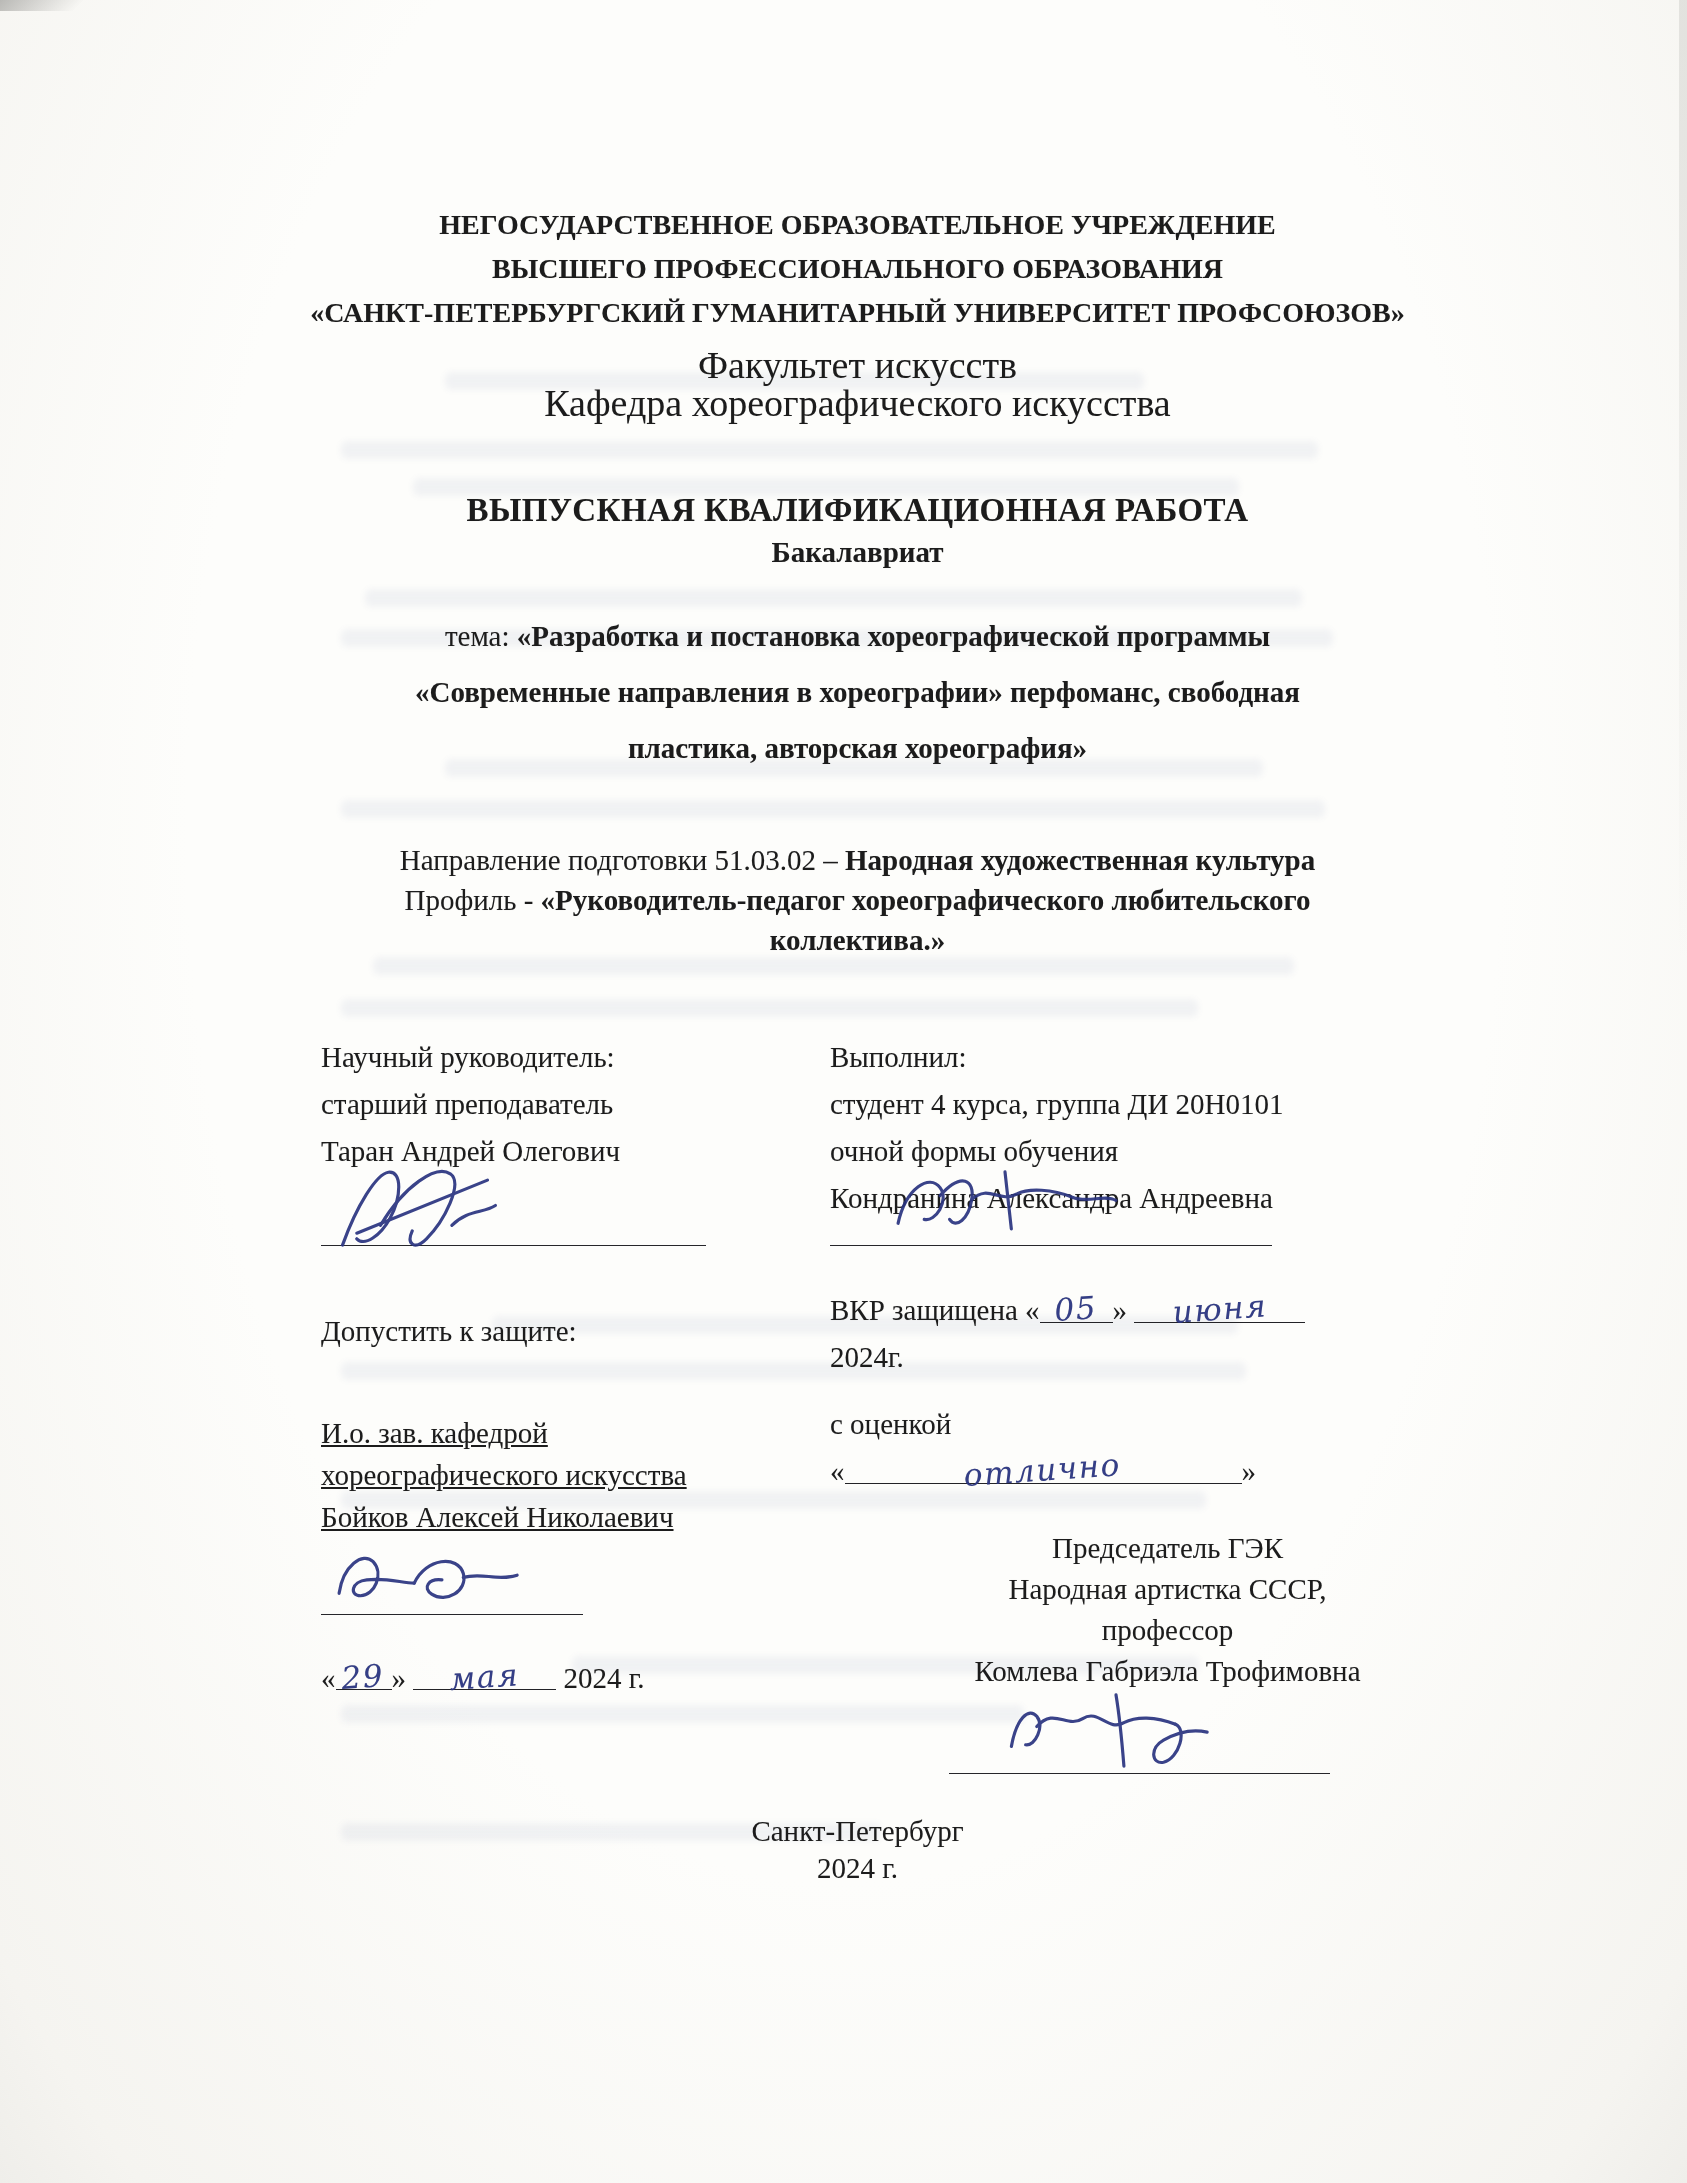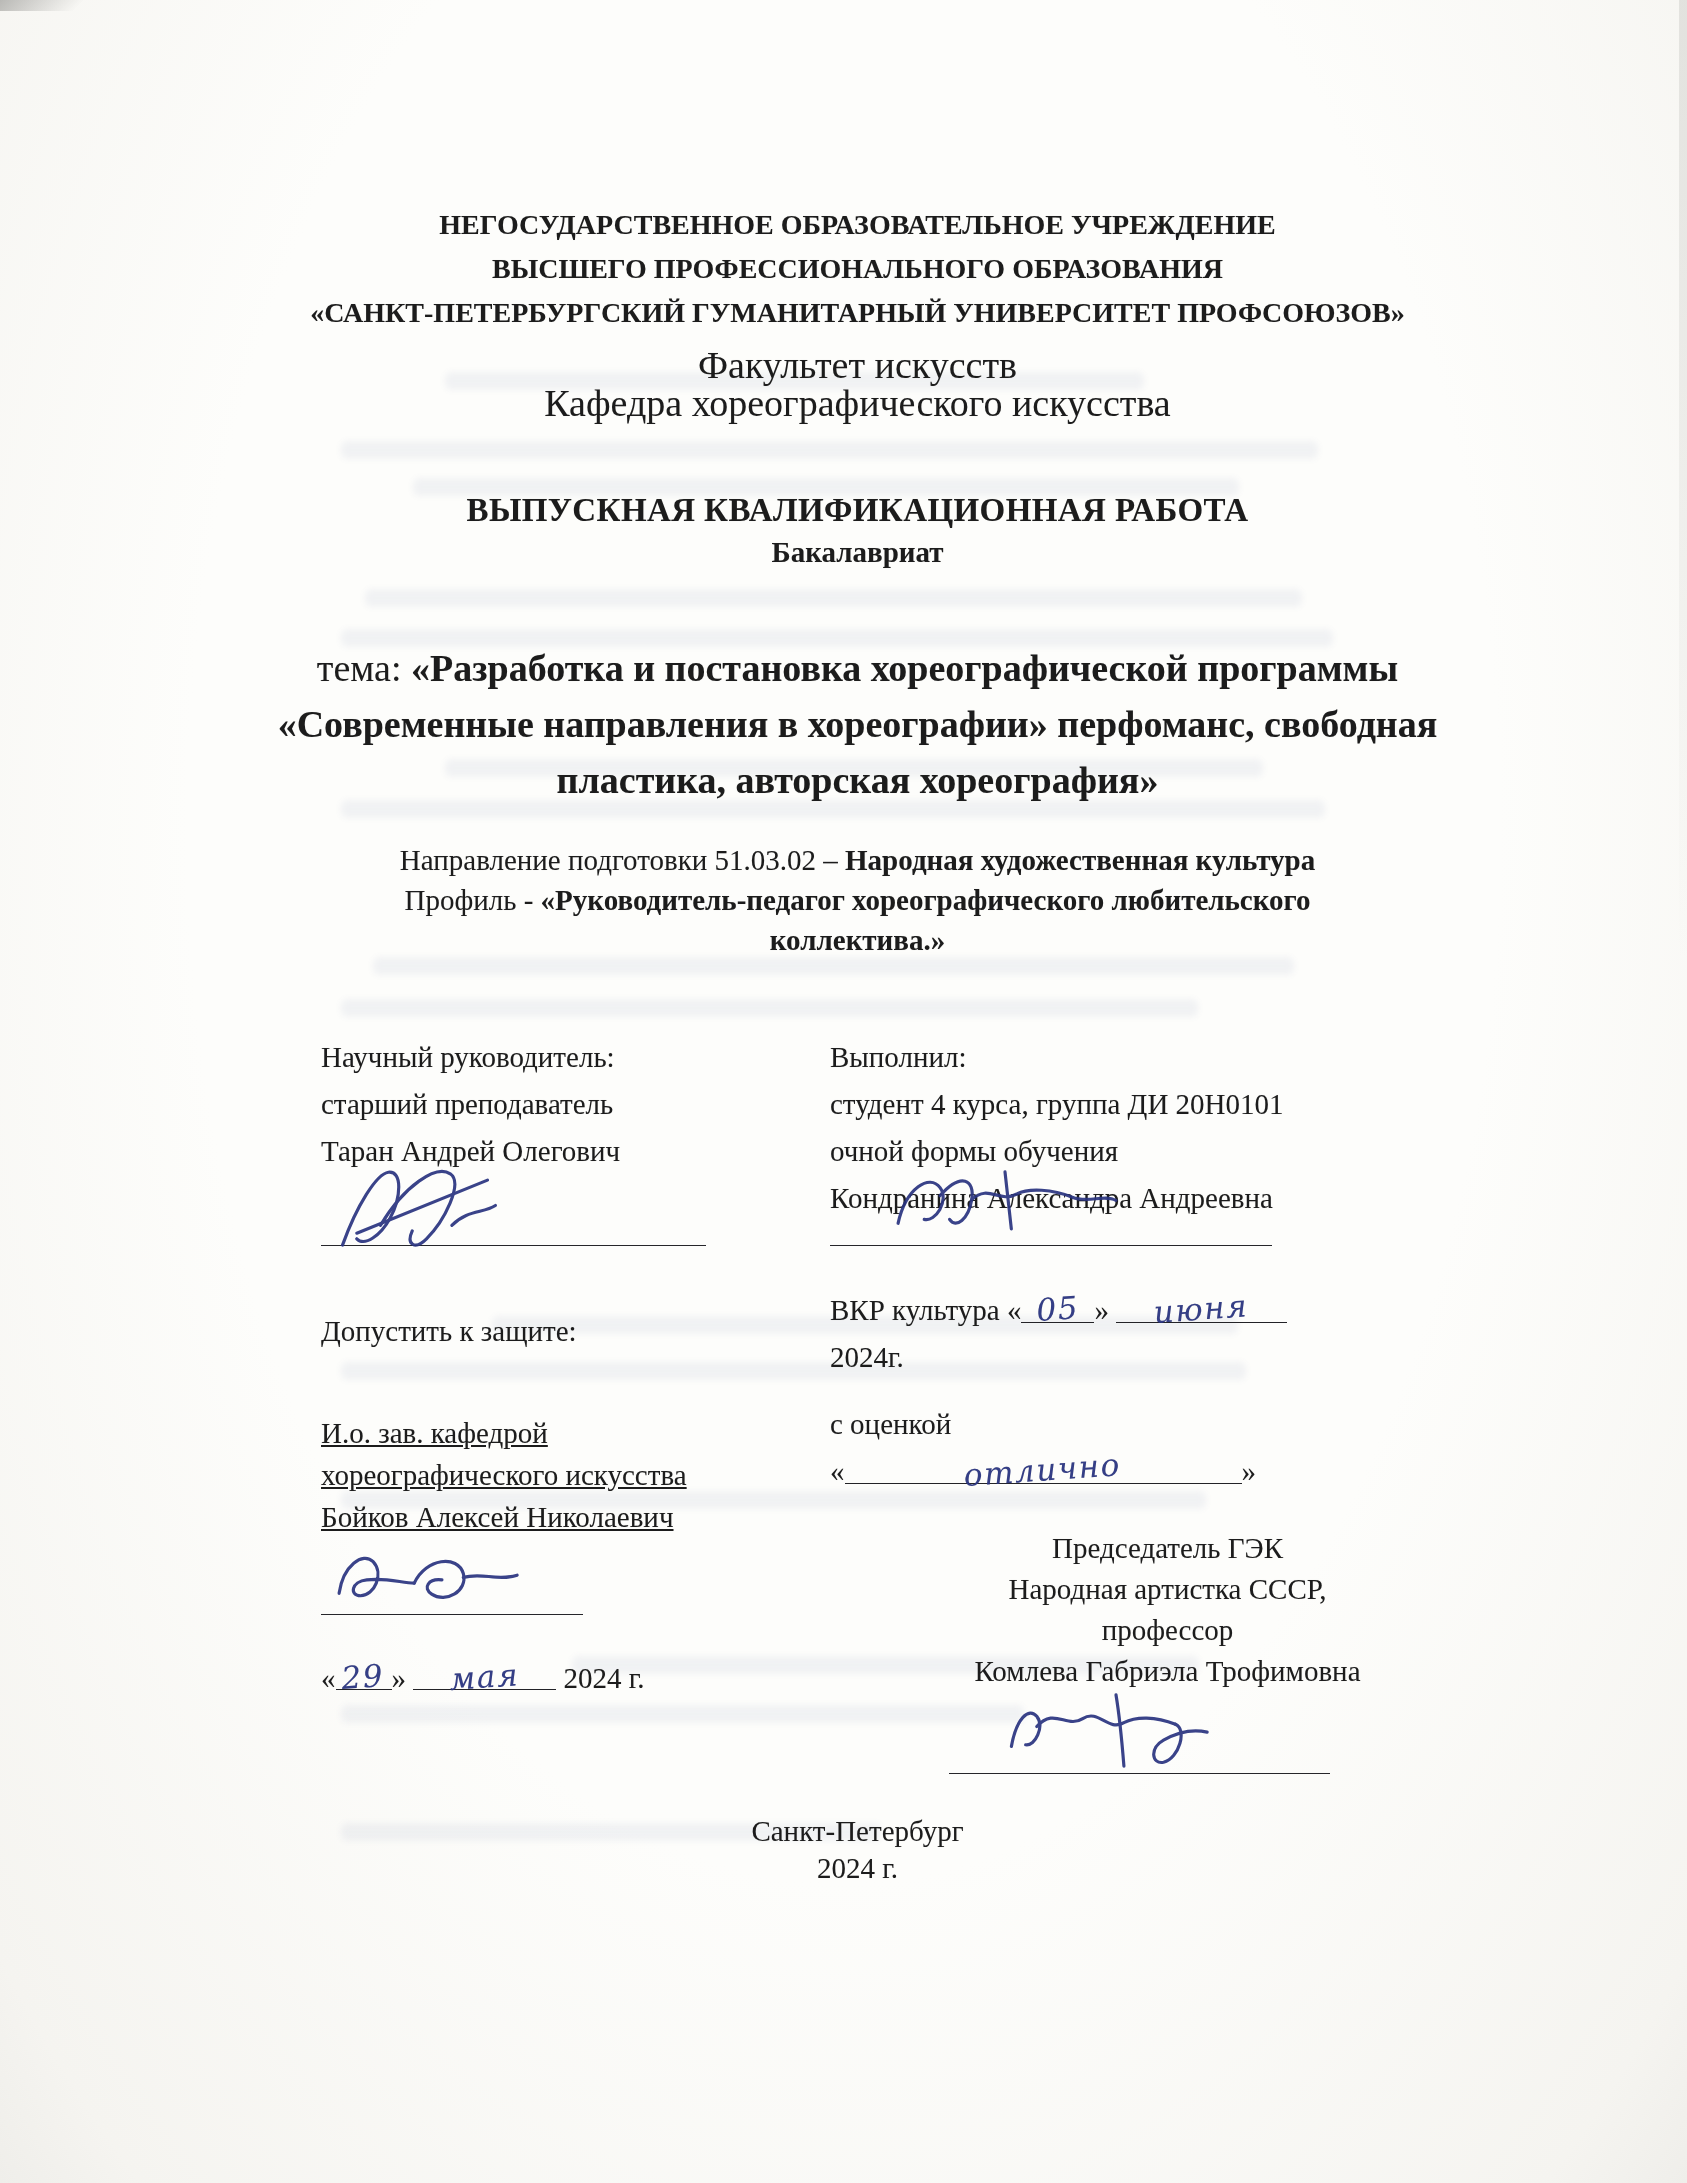--- a/index.html
+++ b/index.html
@@ -31,21 +31,21 @@
     filter:blur(3.2px);border-radius:6.4px;}
   
   .layer{position:absolute;left:0;right:0;z-index:2;}
   .center{text-align:center;padding-left:28px;}
   .b{font-weight:bold;}
   .inst{top:203px;font-weight:bold;font-size:28px;line-height:44px;}
   .faculty{top:346px;font-size:38px;line-height:38px;}
   .vkr{top:488px;}
   .vkr-main{font-weight:bold;font-size:33px;line-height:44px;letter-spacing:0.4px;}
   .vkr-degree{font-weight:bold;font-size:29px;line-height:41px;}
-  .theme{top:640px;font-size:38px;line-height:56px;}
+  .theme{top:608px;font-size:29px;line-height:56px;}
   .program{top:840px;font-size:29px;line-height:40px;}
   .col{position:absolute;top:1034px;font-size:29px;line-height:47px;z-index:2;}
   .col-left{left:321px;width:445px;}
   .col-right{left:830px;width:564px;}
   .sigline{position:relative;border-bottom:1.6px solid #26262a;}
   .sigline svg{position:absolute;color:var(--ink);opacity:.92;}
   .sig-supervisor{height:71px;width:385px;}
   .sig-supervisor svg{left:12px;bottom:-16px;}
   .sig-student{height:24px;width:442px;overflow:visible;}
   .sig-student svg{left:56px;bottom:-9.5px;}
@@ -170,21 +170,21 @@
     <div class="sigline sig-student">
       <svg width="238" height="99" viewBox="0 0 300 125">
         <path d="M 15 85 C 25 40 55 22 68 40 C 80 56 62 84 48 80"></path>
         <path d="M 68 50 C 95 20 112 30 108 55 C 104 80 88 92 80 80"></path>
         <path d="M 108 55 C 130 35 142 60 165 48 C 180 40 210 42 235 52 C 255 60 275 48 290 56"></path>
         <path d="M 150 20 L 158 92"></path>
       </svg>
     </div>
 
     <div class="defense-line">
-      <span>ВКР культура «</span><span class="blank w90"><span class="hand">05</span></span><span>»</span>
+      <span>ВКР защищена «</span><span class="blank w90"><span class="hand">05</span></span><span>»</span>
       <span class="blank w215"><span class="hand">июня</span></span>
     </div>
     <div>2024г.</div>
 
     <div class="grade-label">с оценкой</div>
     <div class="grade-line">
       <span>«</span><span class="blank w500"><span class="hand">отлично</span></span><span>»</span>
     </div>
 
     <div class="committee">

